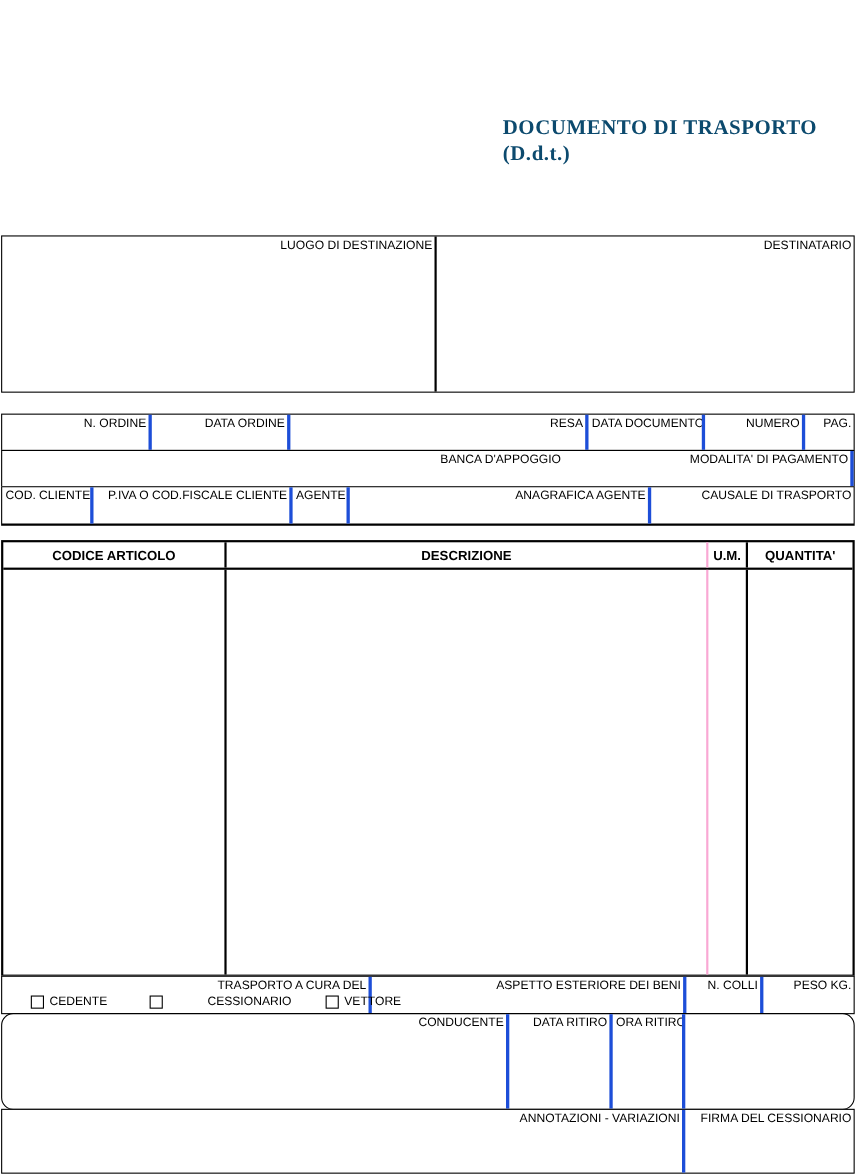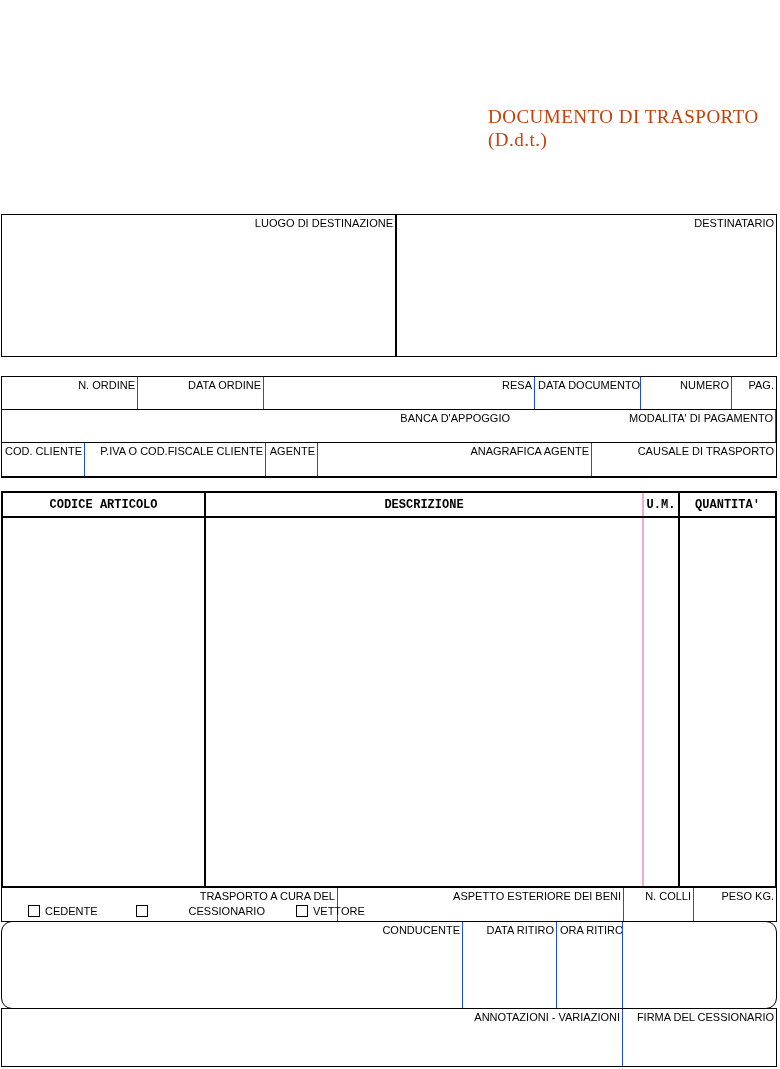--- a/index.html
+++ b/index.html
@@ -4,50 +4,50 @@
 <style>
   html,body { margin:0; padding:0; background:#ffffff; }
   * { box-sizing:border-box; }
   .page {
     position:relative; width:780px; height:1069px; background:#ffffff;
     font-family:"Liberation Sans", sans-serif; color:#000;
     overflow:hidden;
   }
   
   .doc-title {
-    position:absolute; left:488px; top:105px;
-    font-family:"Liberation Serif", serif; font-weight:normal;
-    font-size:19px; line-height:23px; letter-spacing:0.5px; color:#c2410c;
+    position:absolute; left:457px; top:105px;
+    font-family:"Liberation Serif", serif; font-weight:bold;
+    font-size:19px; line-height:23px; letter-spacing:0.5px; color:#0c4a6e;
   }
   
   .lbl {
     font-size:11px; line-height:12px; padding:2px 2px 0 3px;
     white-space:nowrap; overflow:hidden;text-align:right;
   }
   
   .row { position:absolute; left:1px; width:776px; display:flex; border:1px solid #000; background:#fff; }
   .cell { position:relative; height:100%; }
-  .cell.div { border-right:1px solid #1d4ed8; }
+  .cell.div { border-right:3px solid #1d4ed8; }
   .fill { flex:1 1 auto; }
 
   
   .addr { top:214px; height:143px; }
   .addr-left { width:395px; border-right:2px solid #000; }
 
   
   .r1 { top:376px; height:34px; }
   .r2 { top:409px; height:34px; }
   .r3 { top:442px; height:36px; border-bottom:2px solid #000; }
 
   
   .items {
     position:absolute; left:1px; top:491px; width:776px; height:397px;
     border:2px solid #000; display:flex; flex-direction:column; background:#fff;
   }
-  .items-header { display:flex; height:25px; border-bottom:2px solid #000;font-family:Liberation Mono, monospace; }
+  .items-header { display:flex; height:25px; border-bottom:2px solid #000; }
   .items-body { display:flex; flex:1 1 auto; }
   .col-code { width:203px; border-right:2px solid #000; }
   .col-desc { width:438px; border-right:2px solid #f9a8d4; }
   .col-um   { width:36px;  border-right:2px solid #000; }
   .col-qty  { flex:1 1 auto; }
   .th {
     font-size:12px; font-weight:bold; text-align:center;
     padding-top:5px; height:100%;
   }
 

